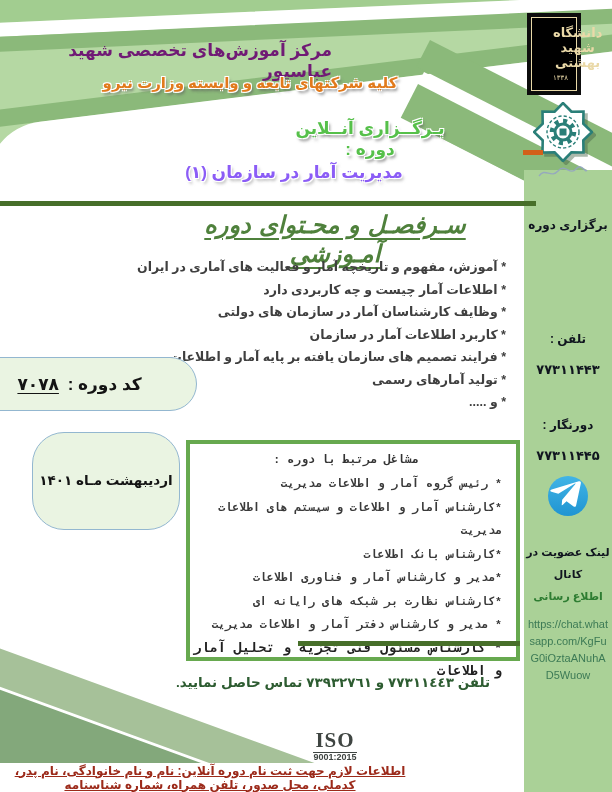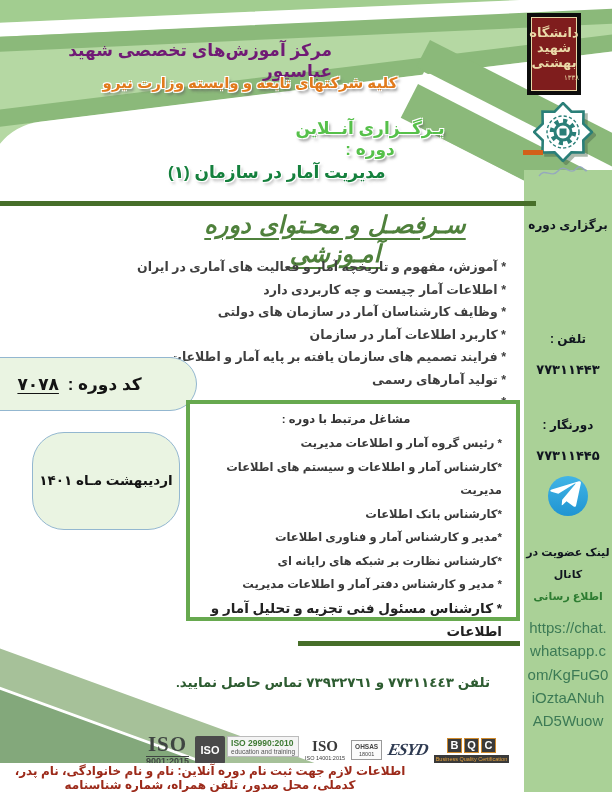--- a/index.html
+++ b/index.html
@@ -33,30 +33,30 @@
     font-size:15px; font-weight:bold; color:#e17a1c; text-align:center;
     text-shadow:-1px -1px 0 #fff, 1px -1px 0 #fff, -1px 1px 0 #fff, 1px 1px 0 #fff, 2px 3px 3px rgba(90,90,90,.65);
   }
   .t-type {
     position:absolute; left:280px; top:118px; width:180px; z-index:3;
     font-size:17px; font-weight:bold; color:#56c04a; text-align:center;
     text-shadow:-1px -1px 0 #fff, 1px -1px 0 #fff, -1px 1px 0 #fff, 1px 1px 0 #fff, 2px 3px 3px rgba(90,90,90,.65);
   }
   .t-course {
     position:absolute; left:168px; top:162px; width:252px; z-index:3;
-    font-size:17px; font-weight:bold; color:#15803d; text-align:left;
+    font-size:17px; font-weight:bold; color:#8b5cf6; text-align:center;
     text-shadow:-1px -1px 0 #fff, 1px -1px 0 #fff, -1px 1px 0 #fff, 1px 1px 0 #fff, 2px 3px 3px rgba(150,150,150,.6);
   }
 
   
   .uni-logo {
     position:absolute; left:527px; top:13px; width:54px; height:82px; z-index:6;
-    background:#7f1d1d; border:2px solid #0d0d0d; box-shadow:inset 0 0 0 2px #0d0d0d, inset 0 0 0 3px #e8d9a8;
-    display:flex; flex-direction:column; align-items:flex-start; justify-content:center;
-    color:#ead9a8; text-align:center;
+    background:#000000; border:2px solid #0d0d0d; box-shadow:inset 0 0 0 2px #0d0d0d, inset 0 0 0 3px #e8d9a8;
+    display:flex; flex-direction:column; align-items:flex-end; justify-content:center;
+    color:#ead9a8; text-align:center;padding-left:24px;
   }
   .uni-logo .w { font-size:13px; font-weight:bold; line-height:1.15; }
   .uni-logo .y { font-size:7px; margin-top:3px; }
   .star-logo { position:absolute; left:533px; top:102px; z-index:6; filter:drop-shadow(3px 3px 0 rgba(70,100,70,.45)); }
   .orange-dash { position:absolute; left:523px; top:150px; width:20px; height:5px; background:#d2601a; z-index:7; }
   .sig { position:absolute; left:537px; top:164px; z-index:7; opacity:.85; }
 
   
   .sidebar {
     position:absolute; left:524px; top:170px; width:88px; height:622px;
@@ -66,21 +66,21 @@
   .sb-phl     { position:absolute; top:162px; width:100%; font-size:12px; font-weight:bold; }
   .sb-phn     { position:absolute; top:192px; width:100%; font-size:13px; font-weight:bold; }
   .sb-fxl     { position:absolute; top:248px; width:100%; font-size:12px; font-weight:bold; }
   .sb-fxn     { position:absolute; top:278px; width:100%; font-size:13px; font-weight:bold; }
   .tg { position:absolute; top:306px; left:24px; width:40px; height:40px; cursor:pointer; }
   .sb-ch1 { position:absolute; top:376px; width:100%; font-size:11px; font-weight:bold; }
   .sb-ch2 { position:absolute; top:398px; width:100%; font-size:11px; font-weight:bold; }
   .sb-ch3 { position:absolute; top:420px; width:100%; font-size:11px; font-weight:bold; color:#2e7d32; }
   .sb-url {
     position:absolute; top:446px; left:3px; width:82px;
-    font-size:15px; line-height:1.55; color:#3c7a55; word-break:break-all;
+    font-size:11px; line-height:1.55; color:#3c7a55; word-break:break-all;
     direction:ltr; text-align:center; cursor:pointer;
   }
 
   
   .rule-top    { position:absolute; left:0; top:201px; width:536px; height:5px; background:#476f2a; z-index:7; }
   .section-title {
     position:absolute; left:160px; top:210px; width:350px; z-index:2;
     font-family:"DejaVu Serif","Liberation Serif",serif;
     font-size:24px; font-weight:bold; font-style:italic; color:#4f813c;
     text-align:center; text-decoration:underline; text-underline-offset:5px;
@@ -91,41 +91,41 @@
   }
   .pill {
     position:absolute; background:#eaf4e2; border:1.5px solid #93b7d0; z-index:2;
     display:flex; flex-direction:column; align-items:center; justify-content:center;
     color:#141414; font-weight:bold;
   }
   .pill-code { left:-38px; top:357px; width:235px; height:54px; border-radius:28px; font-size:17px; }
   .pill-code .num { text-decoration:underline; text-underline-offset:3px; margin-right:4px;text-align:right; }
   .pill-time { left:32px; top:432px; width:148px; height:98px; border-radius:32px; font-size:13.5px; line-height:2.5; }
   .jobs-box {
-    position:absolute; left:186px; top:400px; width:334px; height:221px; z-index:2;
-    background:#ffffff; border:4px solid #67a94f; padding:8px 14px 0 0;
+    position:absolute; left:186px; top:440px; width:334px; height:221px; z-index:2;
+    background:#ffffff; border:4px solid #67a94f; padding:8px 14px 0 0;font-family:Liberation Mono, monospace;
   }
   .jobs-head { text-align:center; font-size:11.5px; font-weight:bold; color:#333; margin-bottom:6px; }
   .job { font-size:11.5px; font-weight:bold; color:#3a3a3a; text-align:right; line-height:23.5px; }
   .job.last { font-size:13.5px; color:#222; }
 
   
   .bottom { position:absolute; left:0; top:640px; width:524px; height:152px; overflow:hidden; z-index:0; background:#fff; }
   .bw1 { position:absolute; left:-40px; top:-6px;  width:460px; height:36px;  background:#a6c199; border-radius:0 0 40px 0; transform:rotate(20deg); transform-origin:left top; }
   .bw2 { position:absolute; left:-60px; top:28px;  width:600px; height:130px; background:#83a87b; border-radius:0 60px 0 0; transform:rotate(20deg); transform-origin:left top; }
   .bw3 { position:absolute; left:-30px; top:116px; width:600px; height:30px;  background:#b2cfa4; transform:rotate(14deg); transform-origin:left top; }
   .rule-bottom { position:absolute; left:298px; top:641px; width:222px; height:5px; background:#476f2a; z-index:3; }
   .contact {
     position:absolute; left:140px; top:660px; width:386px; z-index:3;
     text-align:center; color:#2d5c31; font-weight:bold; font-size:13.5px;
   }
   .contact .l2 { margin-top:14px; }
 
   
-  .isorow { position:absolute; left:146px; top:730px; width:378px; height:40px; z-index:3; display:flex; align-items:center; gap:6px; direction:ltr; }
+  .isorow { position:absolute; left:146px; top:730px; width:378px; height:40px; z-index:3; display:flex; align-items:center; gap:6px; direction:ltr;flex-direction:column; }
   .iso9001 { text-align:center; color:#3f4542; line-height:1; }
   .iso9001 .big { font-family:"Liberation Serif",serif; font-size:21px; font-weight:bold; letter-spacing:1px; }
   .iso9001 .sub { font-size:9px; font-weight:bold; border-top:1px solid #3f4542; margin-top:1px; }
   .iso29990 { display:flex; align-items:flex-start; }
   .iso29990 .blk { width:30px; height:28px; background:#4a4a4a; color:#fff; font-size:11px; font-weight:bold; display:flex; align-items:center; justify-content:center; border-radius:2px; }
   .iso29990 .lab { background:#f4f4f4; border:1px solid #bbb; padding:1px 3px; margin-left:2px; text-align:left; }
   .iso29990 .lab .t1 { color:#3e7a33; font-size:8.5px; font-weight:bold; }
   .iso29990 .lab .t2 { color:#555; font-size:6.5px; }
   .iso14001 { text-align:center; color:#3a3a3a; line-height:1; }
   .iso14001 .big { font-size:15px; font-weight:bold; font-family:"Liberation Serif",serif; }
@@ -136,21 +136,21 @@
   .esyd { font-family:"Liberation Serif",serif; font-style:italic; font-weight:bold; font-size:17px; color:#2f3b52; transform:skewX(-12deg); letter-spacing:-1px; }
   .bqc { text-align:center; }
   .bqc .letters { display:flex; gap:2px; justify-content:center; }
   .bqc .letters span { width:15px; height:15px; background:#3a3a3a; border:1px solid #cf8a2d; color:#fff; font-size:11px; font-weight:bold; display:flex; align-items:center; justify-content:center; }
   .bqc .bar { margin-top:2px; background:#3a3a3a; color:#e8a33d; font-size:5.5px; padding:1px 2px; white-space:nowrap; }
 
   
   .footer-strip {
     position:absolute; left:0; top:763px; width:420px; height:29px; background:#ffffff; z-index:4;
     display:flex; align-items:center; justify-content:center;
-    color:#9c2a1a; font-weight:bold; font-size:12px; text-align:center;
+    color:#9c2a1a; font-weight:bold; font-size:12px; text-align:center;text-decoration:underline;
   }
 </style>
 </head>
 <body>
 
 <div class="page">
 
   <div class="header">
     <div class="h-base"></div>
     <div class="band-top"></div>

